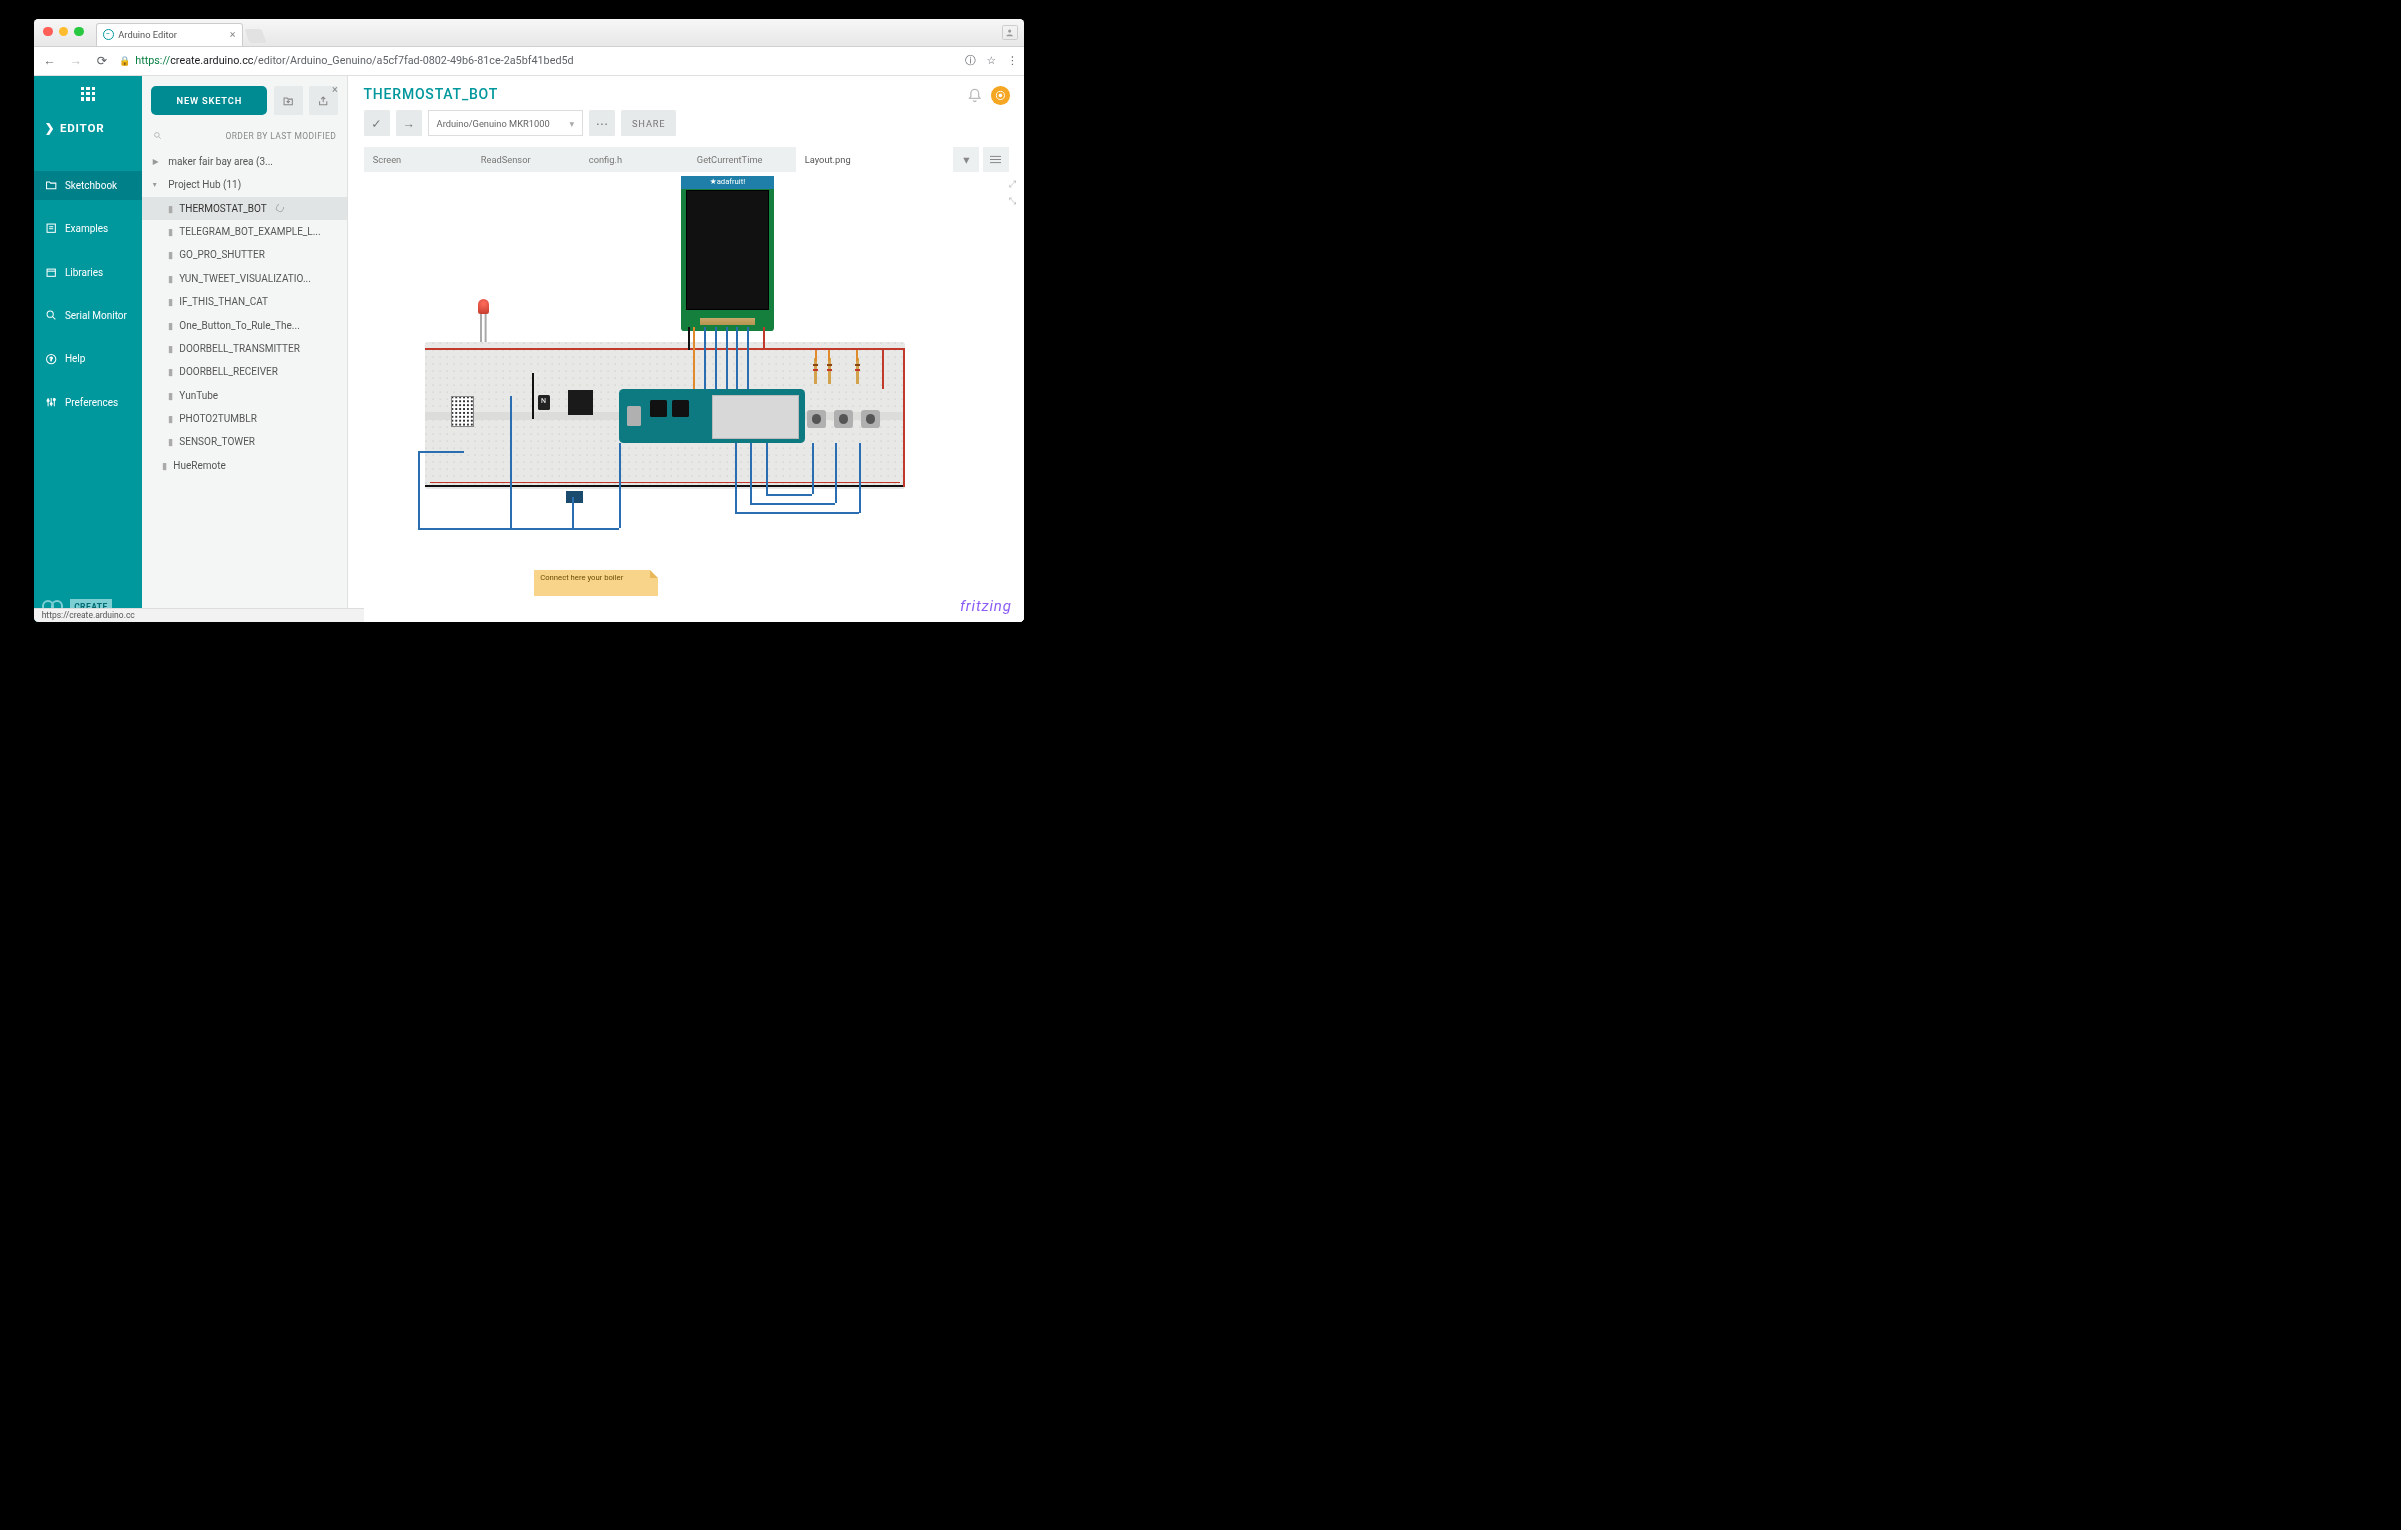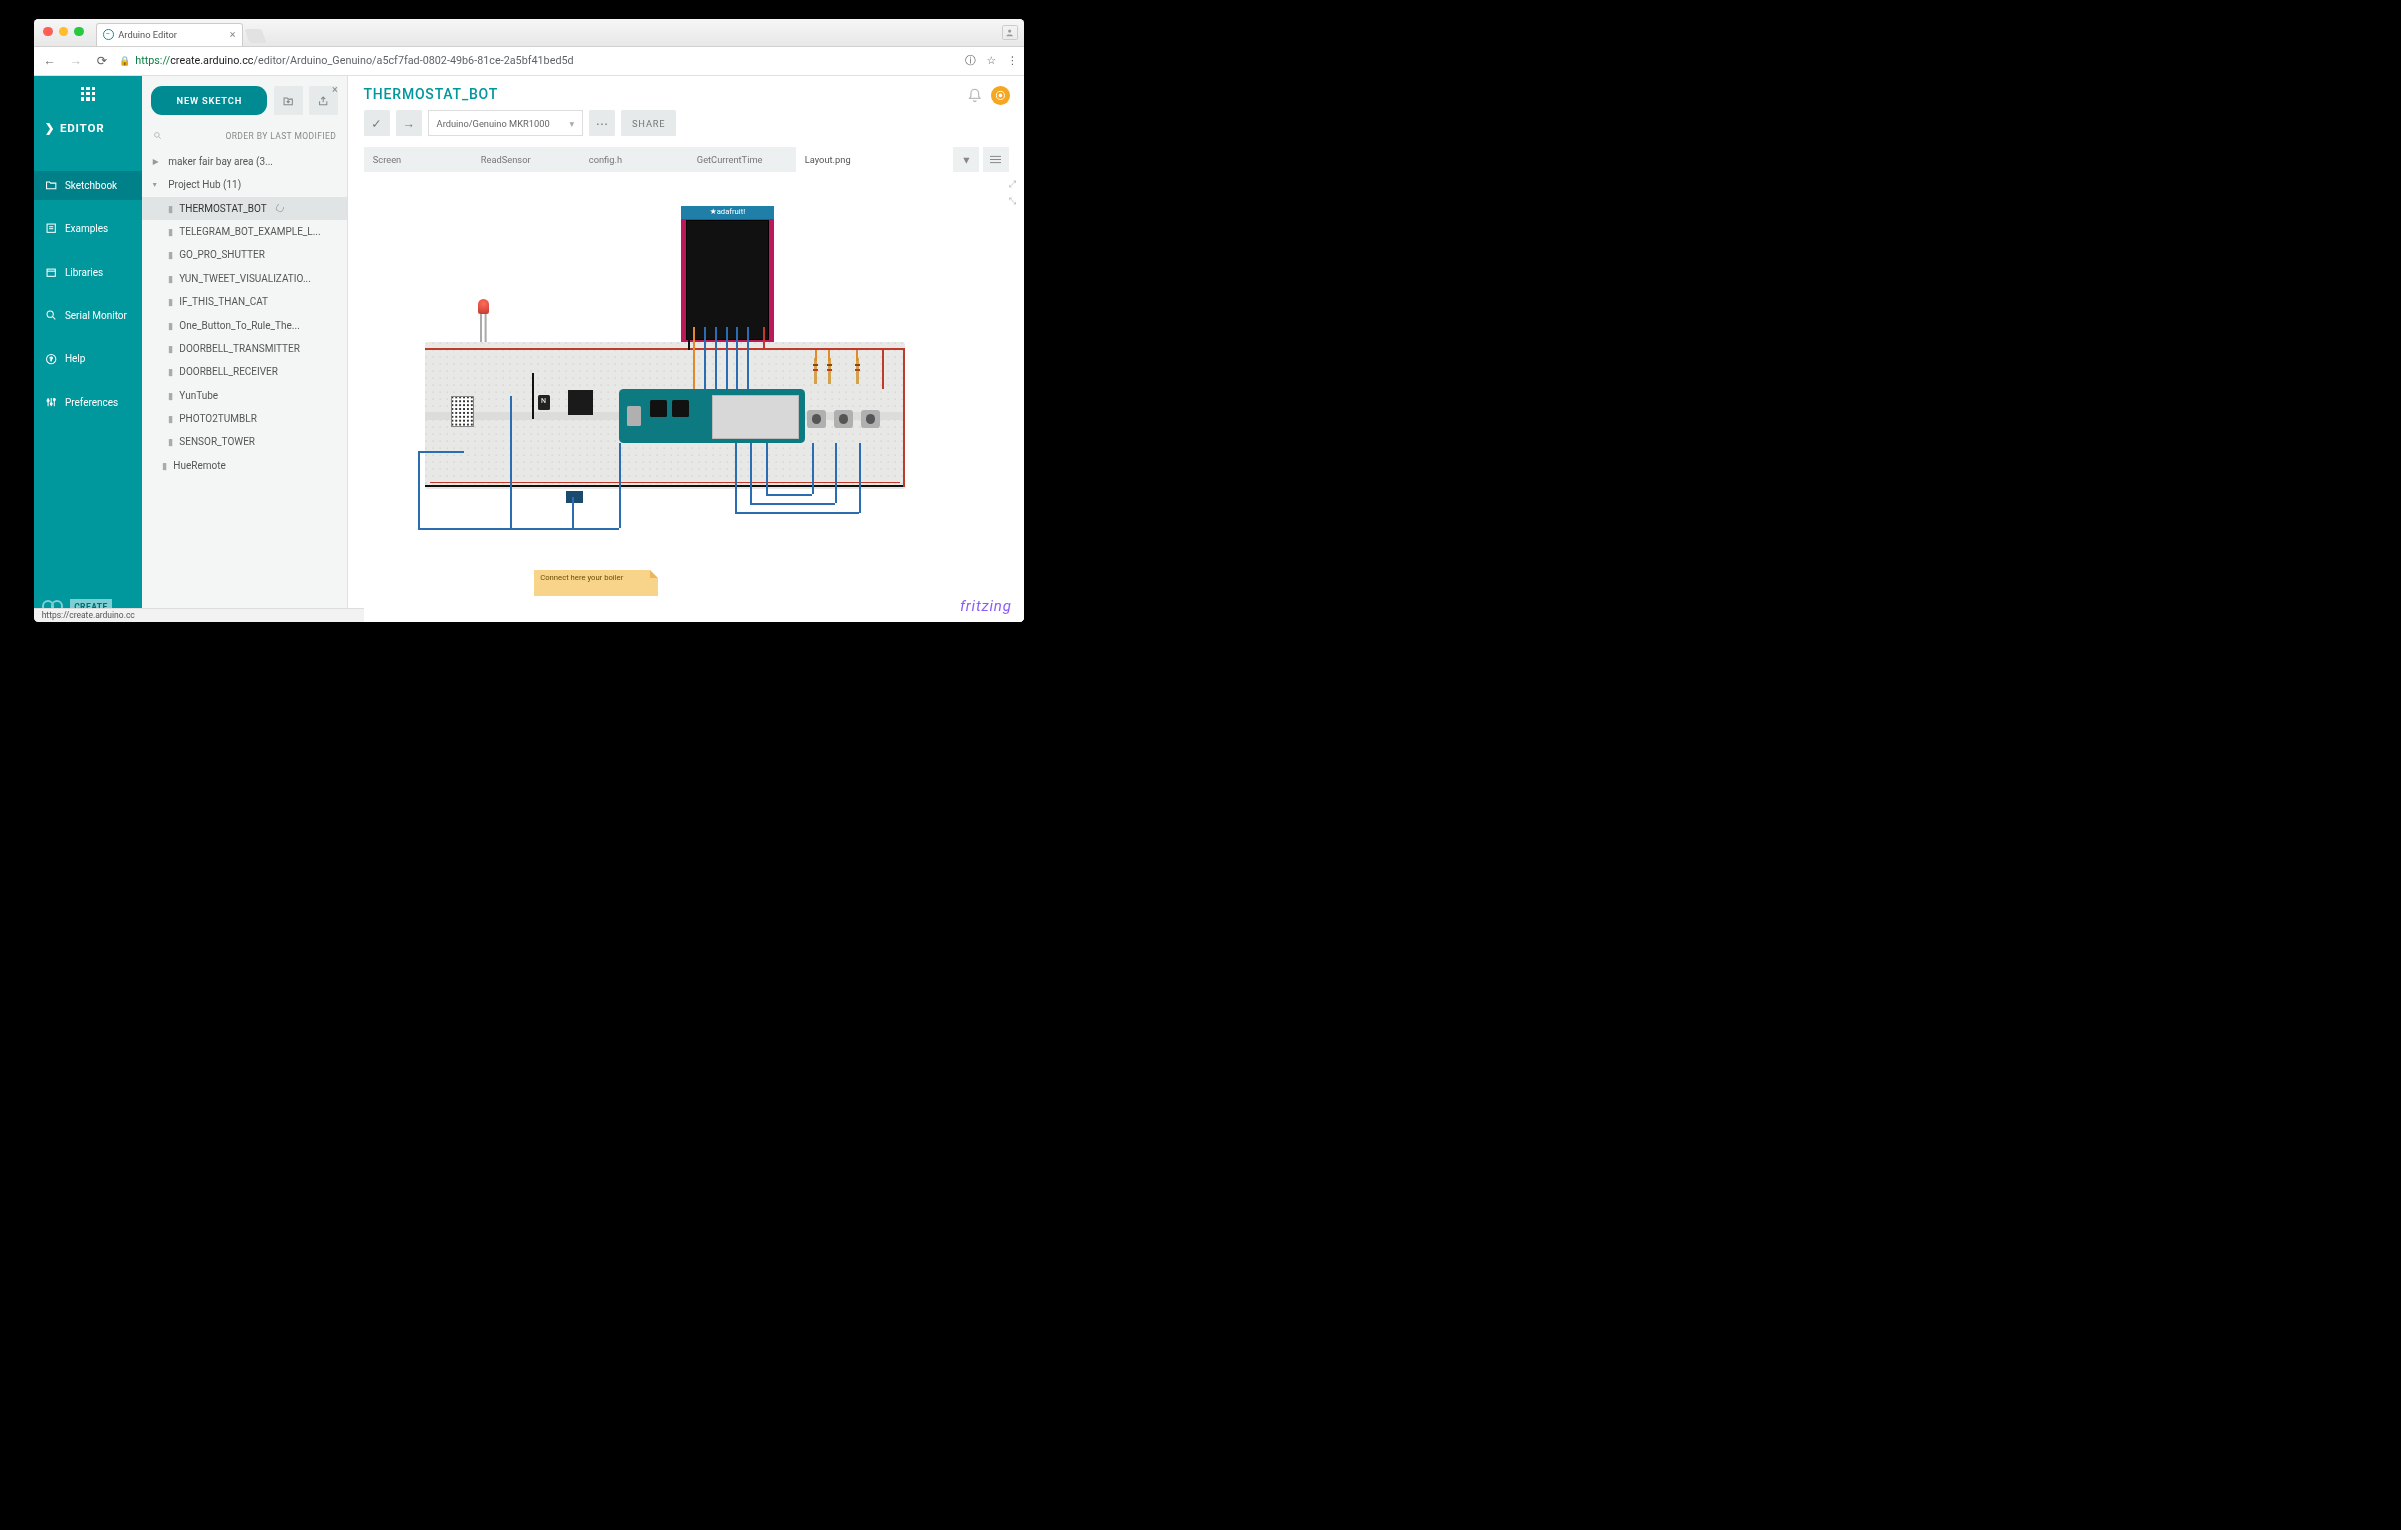--- a/index.html
+++ b/index.html
@@ -103,21 +103,21 @@
     width: 206px;
     background: #f4f6f6;
     border-right: 0.8px solid #e0e0e0;
     display: flex;
     flex-direction: column;
     position: relative;
   }
   .panel-top { padding:10.8px 9.3px 7.7px; display:flex; gap:6.2px; align-items:center; }
   .new-sketch {
     flex:1; height:29px; background:#008a92; color:#fff; display:flex; align-items:center; justify-content:center;
-    font-size:9.3px; letter-spacing:0.8px; font-weight:600; border-radius:11px; cursor:pointer;
+    font-size:9.3px; letter-spacing:0.8px; font-weight:600; border-radius:5px; cursor:pointer;
   }
   .sq-btn { width:29px; height:29px; background:#e7eaea; display:flex; align-items:center; justify-content:center; color:#888; border-radius:1.5px; cursor:pointer; }
   .panel-close { position:absolute; top:7.7px; right:9.3px; color:#888; font-size:10.8px; cursor:pointer; }
   .sort-row { display:flex; align-items:center; gap:6.2px; padding:7.7px 10.8px; color:#888; font-size:8.5px; letter-spacing:0.4px;justify-content:space-between; }
   .tree { flex:1; overflow:auto; padding-bottom:7.7px; }
   .tree-row { display:flex; align-items:center; gap:6.2px; padding:6.2px 10.8px; font-size:10px; color:#555; cursor:pointer; }
   .tree-row.child { padding-left:26px; }
   .tree-row.active { background:#e1e4e4; color:#333; }
   .tree-row .chev { width:9.3px; color:#999; font-size:7.7px; }
   .tree-row .fic { color:#aaa; font-size:9.3px; }
@@ -154,21 +154,21 @@
     background-size: 7px 7px;
     background-position: 4.6px 4.6px;
   }
   .bb-rail { position:absolute; left:4.6px; right:4.6px; height:0.8px; }
   .bb-rail.red { background:#c0392b; } .bb-rail.blue { background:#2a6db0; }
   .bb-rail.r1 { top:6.2px; } .bb-rail.r2 { top:17px; } .bb-rail.r3 { bottom:17px; } .bb-rail.r4 { bottom:6.2px; }
   .bb-gap { position:absolute; left:0; right:0; top:70px; height:7.7px; background:#dcdcda; }
   
   .tft {
     position:absolute; left:333px; top:4.6px; width:93px; height:155px;
-    background:#be185d; border-radius:3.1px;margin-top:30px;
+    background:#15803d; border-radius:3.1px;
   }
   .tft-head { height:12.4px; background:#1f7fa8; color:#fff; font-size:7.7px; text-align:center; line-height:12.4px; }
   .tft-screen { position:absolute; top:14px; left:4.6px; right:4.6px; bottom:21.7px; background:#111; border:0.8px solid #000; }
   .tft-strip { position:absolute; bottom:6.2px; left:18.6px; right:18.6px; height:7.7px; background:linear-gradient(#caa96b,#b8934f); }
   
   .mkr {
     position:absolute; left:271px; top:217px; width:186px; height:54px;
     background:#0d7a82; border-radius:4.6px;
   }
   .mkr::before { content:""; position:absolute; right:6.2px; top:6.2px; width:85px; height:42px; background:#d8d8d8; border:0.8px solid #bbb; }

